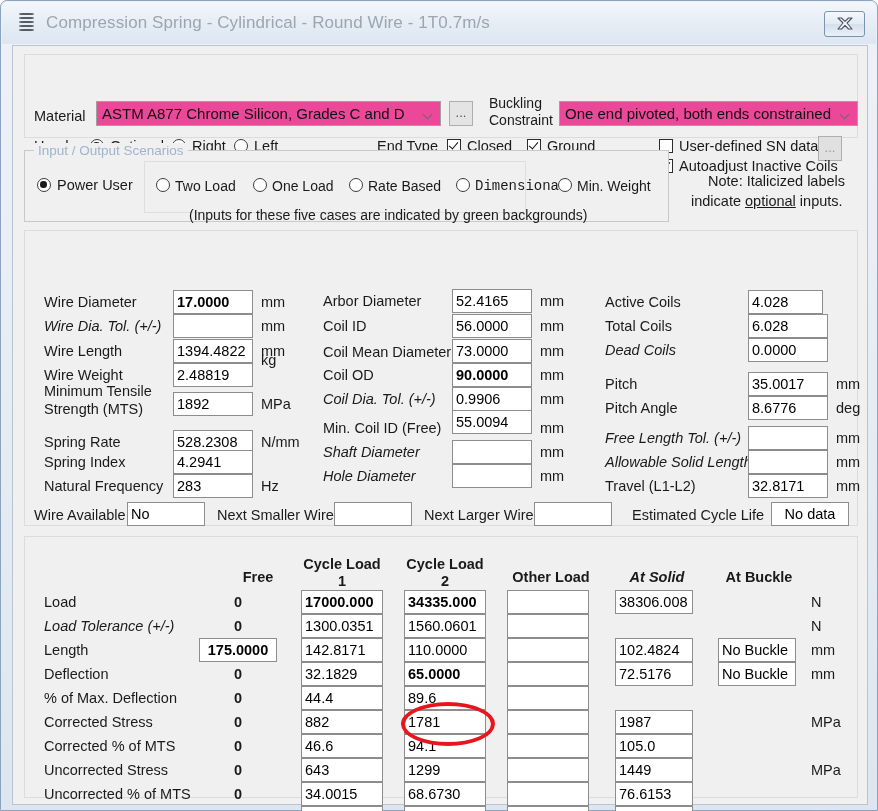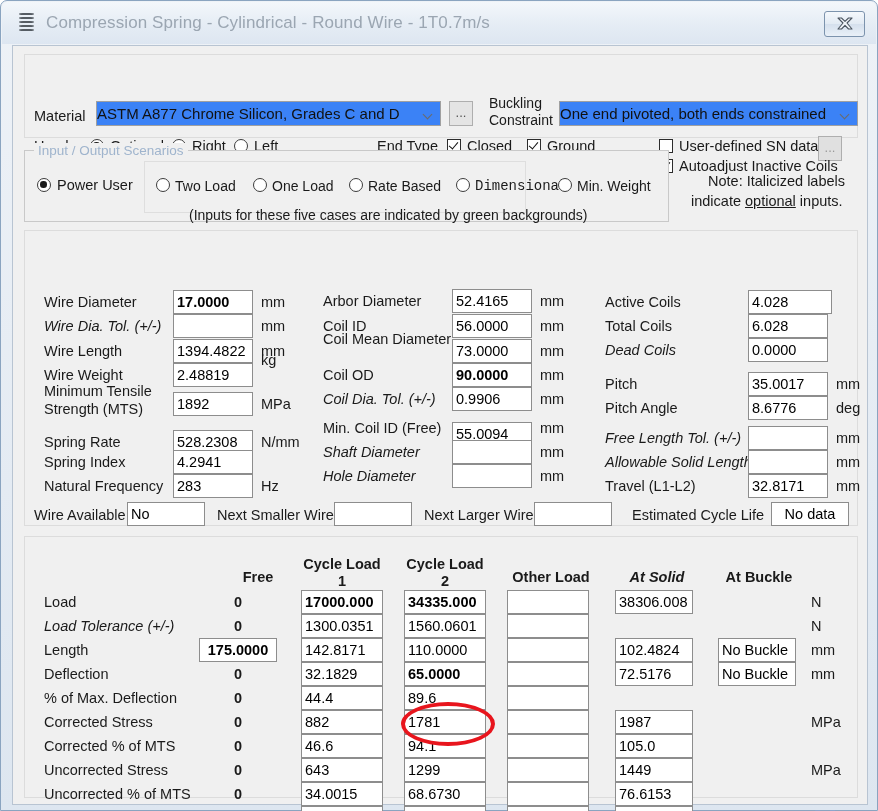--- a/index.html
+++ b/index.html
@@ -106,25 +106,26 @@
     overflow: hidden;
   }
   .fld.b { font-weight: bold; }
   .fld.ctr { text-align: center; }
 
   
   .combo {
     position: absolute;
     box-sizing: border-box;
     border: 1px solid #a0a0a0;
-    background: #3b82f6;
+    background: #ec4899;
     font-size: 15px;
     color: #111;
     height: 25px;
     line-height: 23px;
+    padding-left: 5px;
     white-space: nowrap;
     overflow: hidden;
   }
   .combo .chev {
     position: absolute;
     right: 7px; top: 9px;
     width: 9px; height: 5px;
   }
   .combo .chev:before {
     content: "";
@@ -353,42 +354,42 @@
         <div class="fld" style="left: 160px; top: 428px; width: 80px;">283</div>
         <div class="lbl" style="left: 248px; top: 432px;">Hz</div>
       </div>
     <div id="params-mid">
         <div class="lbl" style="left: 310px; top: 247px;">Arbor Diameter</div>
         <div class="fld" style="left: 439px; top: 243px; width: 80px;">52.4165</div>
         <div class="lbl" style="left: 527px; top: 247px;">mm</div>
         <div class="lbl" style="left: 310px; top: 272px;">Coil ID</div>
         <div class="fld" style="left: 439px; top: 268px; width: 80px;">56.0000</div>
         <div class="lbl" style="left: 527px; top: 272px;">mm</div>
-        <div class="lbl" style="left: 310px; top: 285px; text-align: center;">Coil Mean Diameter</div>
+        <div class="lbl" style="left: 310px; top: 298px; text-align: center;">Coil Mean Diameter</div>
         <div class="fld" style="left: 439px; top: 293px; width: 80px;">73.0000</div>
         <div class="lbl" style="left: 527px; top: 297px;">mm</div>
         <div class="lbl" style="left: 310px; top: 321px;">Coil OD</div>
         <div class="fld b" style="left: 439px; top: 317px; width: 80px;">90.0000</div>
         <div class="lbl" style="left: 527px; top: 321px;">mm</div>
         <div class="lbl ital" style="left: 310px; top: 345px;">Coil Dia. Tol. (+/-)</div>
         <div class="fld" style="left: 439px; top: 341px; width: 80px;">0.9906</div>
         <div class="lbl" style="left: 527px; top: 345px;">mm</div>
         <div class="lbl" style="left: 310px; top: 374px;">Min. Coil ID  (Free)</div>
-        <div class="fld" style="left: 439px; top: 376px; width: 80px;">55.0094</div>
+        <div class="fld" style="left: 439px; top: 364px; width: 80px;">55.0094</div>
         <div class="lbl" style="left: 527px; top: 374px;">mm</div>
         <div class="lbl ital" style="left: 310px; top: 398px;">Shaft Diameter</div>
         <div class="fld" style="left: 439px; top: 394px; width: 80px;"></div>
         <div class="lbl" style="left: 527px; top: 398px;">mm</div>
         <div class="lbl ital" style="left: 310px; top: 422px;">Hole Diameter</div>
         <div class="fld" style="left: 439px; top: 418px; width: 80px;"></div>
         <div class="lbl" style="left: 527px; top: 422px;">mm</div>
       </div>
     <div id="params-right">
         <div class="lbl" style="left: 592px; top: 248px;">Active Coils</div>
-        <div class="fld" style="left: 735px; top: 244px; width: 84px;">4.028</div>
+        <div class="fld" style="left: 735px; top: 244px; width: 75px;">4.028</div>
         <div class="lbl" style="left: 592px; top: 272px;">Total Coils</div>
         <div class="fld" style="left: 735px; top: 268px; width: 80px;">6.028</div>
         <div class="lbl ital" style="left: 592px; top: 296px;">Dead Coils</div>
         <div class="fld" style="left: 735px; top: 292px; width: 80px;">0.0000</div>
         <div class="lbl" style="left: 592px; top: 330px;">Pitch</div>
         <div class="fld" style="left: 735px; top: 326px; width: 80px;">35.0017</div>
         <div class="lbl" style="left: 823px; top: 330px;">mm</div>
         <div class="lbl" style="left: 592px; top: 354px;">Pitch Angle</div>
         <div class="fld" style="left: 735px; top: 350px; width: 80px;">8.6776</div>
         <div class="lbl" style="left: 823px; top: 354px;">deg</div>

